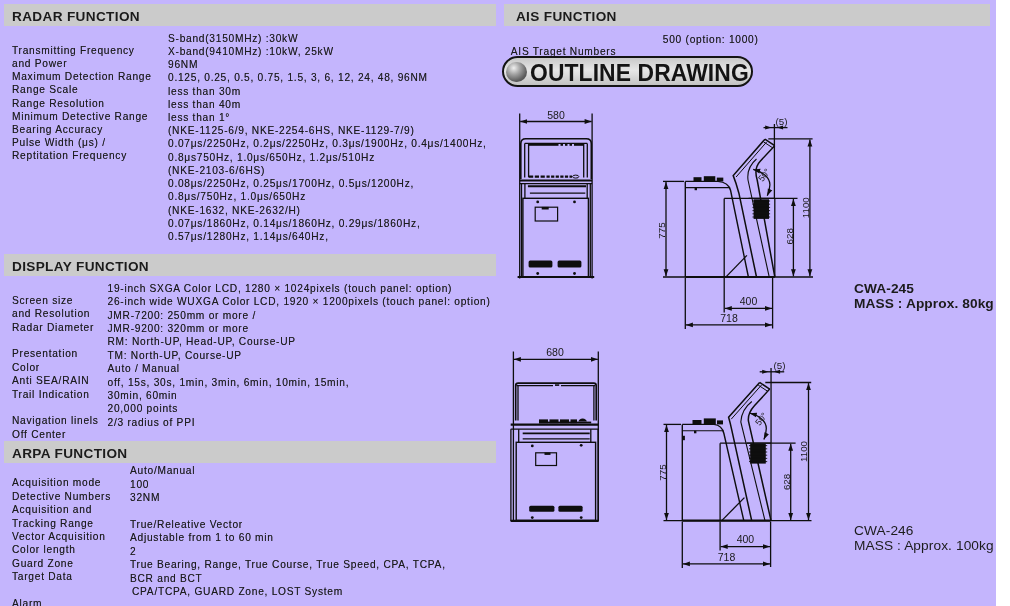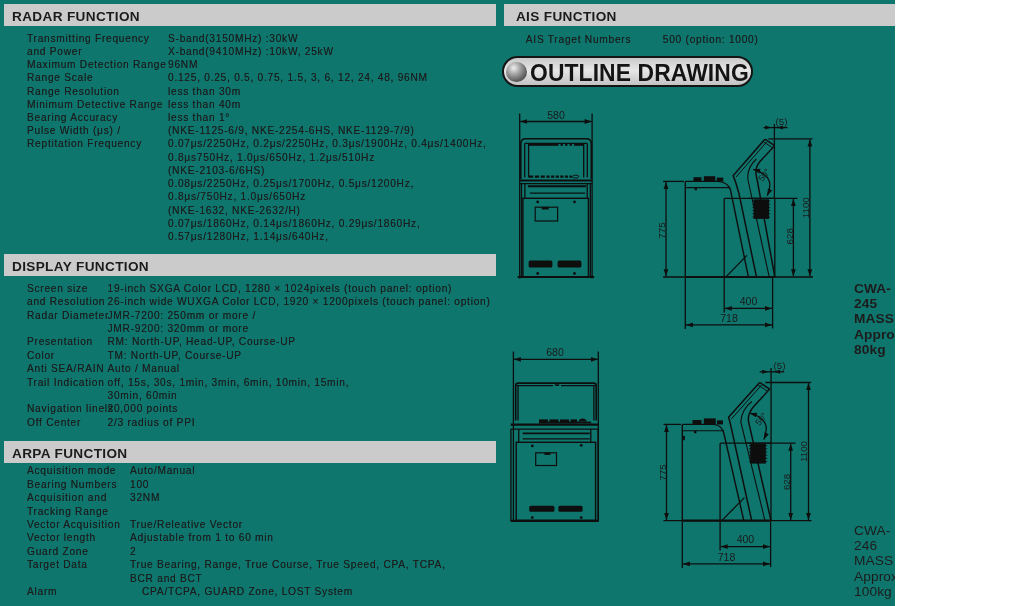--- a/index.html
+++ b/index.html
@@ -1,23 +1,23 @@
 <!DOCTYPE html>
 <html><head>
 <meta charset="utf-8">
 <style>
 html,body{margin:0;padding:0;background:#fff;}
-#page{position:relative;width:895px;height:606px;background:#0f766e;overflow:hidden;
+#page{position:relative;width:996px;height:606px;background:#c4b5fd;overflow:hidden;
   font-family:"Liberation Sans",sans-serif;color:#1c1c1c;}
 .bar{position:absolute;height:22px;background:#cbcbcb;font-weight:bold;font-size:13.6px;
   line-height:25.3px;padding-left:8.4px;box-sizing:border-box;color:#1b1b1b;letter-spacing:.35px;}
 .sec{position:absolute;font-size:10.2px;letter-spacing:.73px;text-shadow:0 0 .35px rgba(20,20,20,.55);}
 .row{position:relative;height:13.4px;line-height:13.4px;white-space:nowrap;}
 #radar .row{height:13.22px;line-height:13.22px;}
-.l{position:absolute;left:0;top:0;margin-left:15px;}
+.l{position:absolute;left:0;top:12px;}
 .v{position:absolute;top:0;}
 svg text{font-family:"Liberation Sans",sans-serif;fill:#1a1a1a;}
 </style>
 </head>
 <body>
 <div id="page">
 
 <div class="bar" style="left:3.6px;top:3.5px;width:492.8px;">RADAR FUNCTION</div>
 
 <div class="sec" id="radar" style="left:12px;top:31.7px;">
@@ -128,52 +128,52 @@
 </div>
 
 <div class="bar" style="left:3.6px;top:441px;width:492.8px;">ARPA FUNCTION</div>
 
 <div class="sec" style="left:12px;top:464.4px;">
 <div class="row">
         <span class="l">Acquisition mode</span>
         <span class="v" style="left:118px">Auto/Manual</span>
       </div>
 <div class="row">
-        <span class="l">Bearing Numbers</span>
+        <span class="l">Detective Numbers</span>
         <span class="v" style="left:118px">100</span>
       </div>
 <div class="row">
         <span class="l">Acquisition and</span>
         <span class="v" style="left:118px">32NM</span>
       </div>
 <div class="row">
         <span class="l">Tracking Range</span>
       </div>
 <div class="row">
         <span class="l">Vector Acquisition</span>
         <span class="v" style="left:118px">True/Releative Vector</span>
       </div>
 <div class="row">
-        <span class="l">Vector length</span>
+        <span class="l">Color length</span>
         <span class="v" style="left:118px">Adjustable from 1 to 60 min</span>
       </div>
 <div class="row">
         <span class="l">Guard Zone</span>
         <span class="v" style="left:118px">2</span>
       </div>
 <div class="row">
         <span class="l">Target Data</span>
         <span class="v" style="left:118px">True Bearing, Range, True Course, True Speed, CPA, TCPA,</span>
       </div>
 <div class="row">
         <span class="v" style="left:118px">BCR and BCT</span>
       </div>
 <div class="row">
         <span class="l">Alarm</span>
-        <span class="v" style="left:130px">CPA/TCPA, GUARD Zone, LOST System</span>
+        <span class="v" style="left:120px">CPA/TCPA, GUARD Zone, LOST System</span>
       </div>
 </div>
 
 <div class="bar" style="left:503.9px;top:3.5px;width:486px;padding-left:12px;">AIS FUNCTION</div>
 
 <div class="sec" style="left:510.8px;top:32.6px;">
 <div class="row">
         <span class="l">AIS Traget Numbers</span>
         <span class="v" style="left:152px">500 (option: 1000)</span>
       </div>

